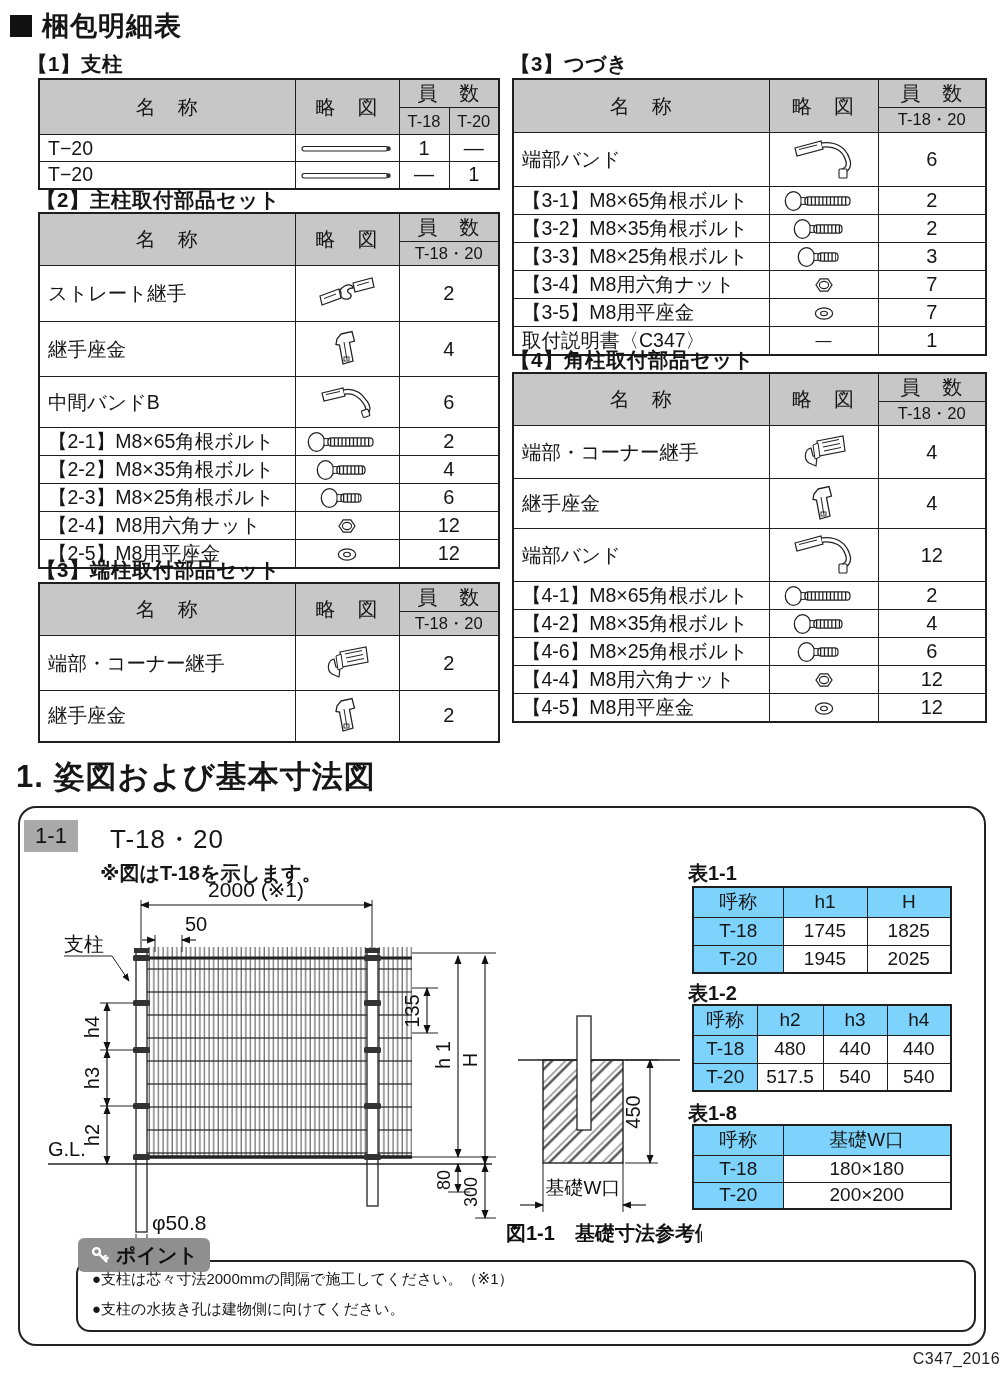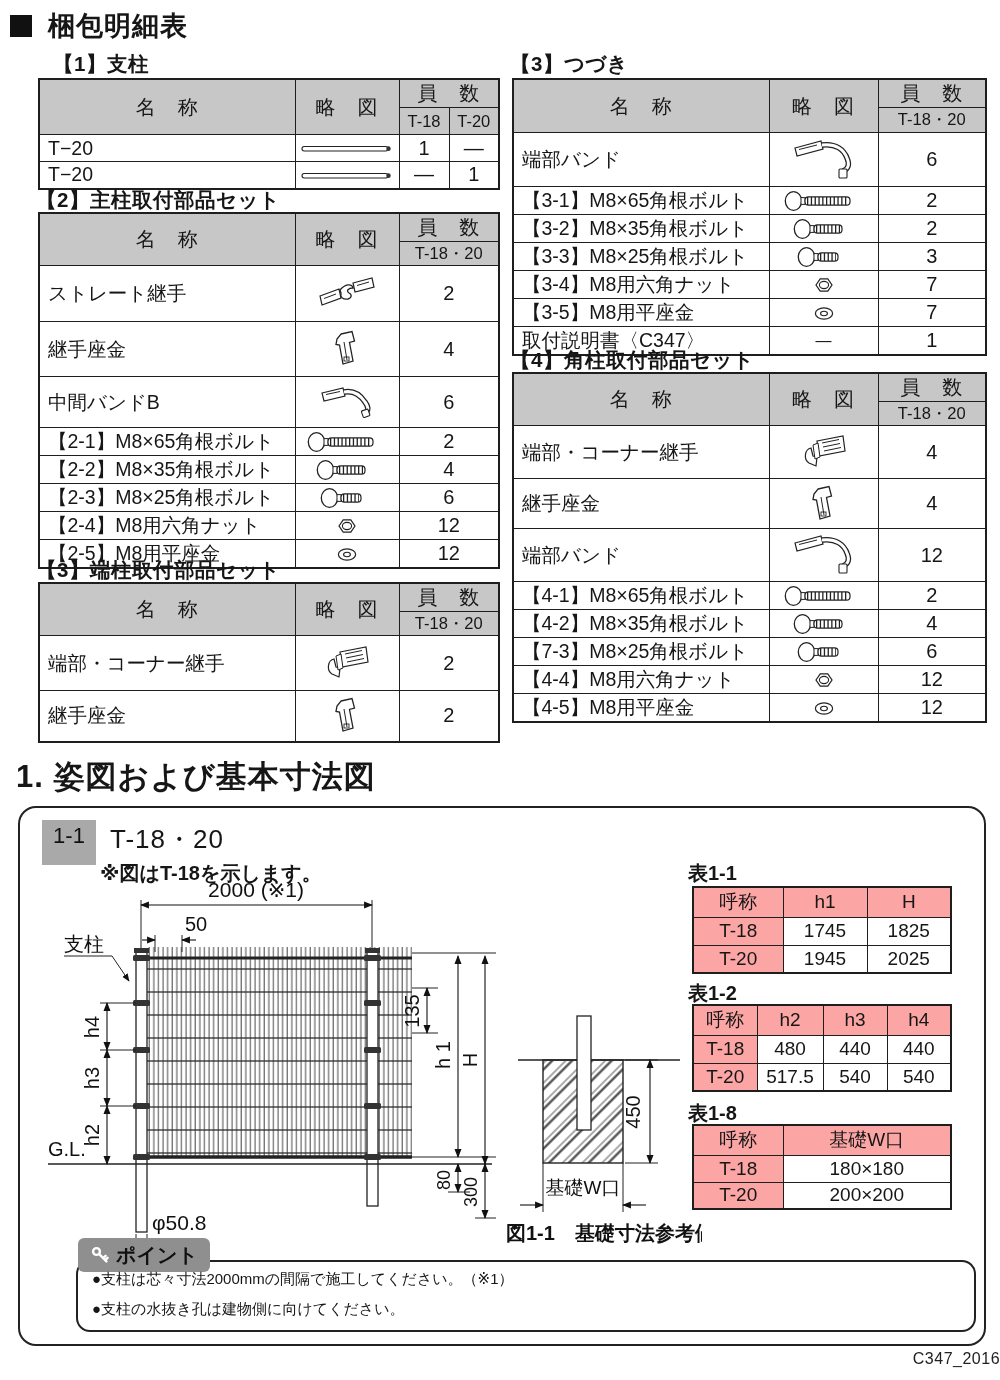--- a/index.html
+++ b/index.html
@@ -1,19 +1,19 @@
 <!DOCTYPE html>
 <html><head>
 <meta charset="utf-8">
 <style>
   *{margin:0;padding:0;box-sizing:border-box}
   html,body{width:1000px;height:1380px;background:#fff;color:#161616;
     font-family:"Liberation Sans","DejaVu Sans",sans-serif;position:relative;overflow:hidden}
   .abs{position:absolute}
-  .ptitle{font-size:27px;font-weight:bold;letter-spacing:1px;display:flex;align-items:center;gap:16px}
+  .ptitle{font-size:27px;font-weight:bold;letter-spacing:1px;display:flex;align-items:center;gap:10px}
   .sqmark{width:22px;height:22px;background:#111;display:inline-block}
   .tlabel{font-size:20.5px;font-weight:600;letter-spacing:.5px;white-space:nowrap}
   .ptable{border-collapse:collapse;table-layout:fixed;border:2.6px solid #1e1e1e;background:#fff}
   .ptable th,.ptable td{border:1.4px solid #1e1e1e;overflow:hidden}
   .ptable th{background:#c7c7c7;font-weight:400;font-size:20px;letter-spacing:1px}
   .qs{font-size:16.5px !important;letter-spacing:0 !important}
   .nm{font-size:19.5px;padding-left:8px;white-space:nowrap}
   .qt{text-align:center;font-size:20px}
   .fg{text-align:center;vertical-align:middle}
   .fg svg{vertical-align:middle}
@@ -21,37 +21,37 @@
   .h30{height:30px}.h49{height:51px}.h50{height:50px}.h51{height:51px}.h53{height:53px}
   .h54{height:54px}.h55{height:55px}.h56{height:56px}
   .sheading{font-size:31px;font-weight:bold;letter-spacing:1px}
   .bigbox{border:2.6px solid #222;border-radius:18px;background:#fff}
   .badge11{background:#a9a9a9;color:#111;font-size:22px;text-align:center;line-height:32px}
   .model{font-size:26px;letter-spacing:1px}
   .note{font-size:20px;font-weight:600}
   .stlabel{font-size:20px;font-weight:600}
   .stable{border-collapse:collapse;table-layout:fixed;border:2.4px solid #1e1e1e;background:#fff}
   .stable th,.stable td{border:1.4px solid #1e1e1e;font-size:19px;text-align:center;overflow:hidden}
-  .stable th{background:#fca5a5;font-weight:400}
+  .stable th{background:#7dd3fc;font-weight:400}
   .pointbadge{background:#8f8f8f;border-radius:6px;display:flex;align-items:center;gap:6px;
     padding:4px 12px;height:34px;font-size:20px;font-weight:600;color:#101010}
   .pointbox{border:2.2px solid #222;border-radius:14px;background:#fff}
   .bullet{font-size:15px;white-space:nowrap}
   .footer{font-size:16px;color:#222;letter-spacing:.5px}
   svg text{font-family:"Liberation Sans","DejaVu Sans",sans-serif;fill:#111}
 </style>
 </head>
 <body>
 
 <div class="abs ptitle" style="left:10px;top:8px">
   <span class="sqmark"></span>
   <span>梱包明細表</span>
 </div>
 
-<div class="abs tlabel" style="left:53px;top:50px">【1】支柱</div>
+<div class="abs tlabel" style="left:27px;top:50px">【1】支柱</div>
 <table class="abs ptable" style="left:38px;top:78px;width:462px">
   <colgroup>
       <col style="width:256px">
       <col style="width:104px">
       <col style="width:50px">
       <col style="width:50px">
     </colgroup>
   <thead>
     <tr class="h26">
       <th rowspan="2">名　称</th>
@@ -426,21 +426,21 @@
             <ellipse cx="9.5" cy="11" rx="8.2" ry="9.3" fill="#fff" stroke="#222" stroke-width="1.3"></ellipse>
             <rect x="17" y="7.6" width="4.2" height="6.8" fill="#fff" stroke="#222" stroke-width="1"></rect>
             <rect x="21" y="6.8" width="28" height="8.4" rx="3.5" fill="#fff"></rect>
             <line x1="23" y1="11" x2="47" y2="11" stroke="#222" stroke-width="8" stroke-dasharray="1.3 2.5"></line>
             <rect x="21" y="6.8" width="28" height="8.4" rx="3.5" fill="none" stroke="#222" stroke-width="1.2"></rect>
           </svg>
       </td>
       <td class="qt">4</td>
     </tr>
     <tr class="h26">
-      <td class="nm">【7-3】M8×25角根ボルト</td>
+      <td class="nm">【4-6】M8×25角根ボルト</td>
       <td class="fg">
         <svg width="54" height="22" viewBox="0 0 54 22">
             <ellipse cx="9.5" cy="11" rx="8.2" ry="9.3" fill="#fff" stroke="#222" stroke-width="1.3"></ellipse>
             <rect x="17" y="7.6" width="4.2" height="6.8" fill="#fff" stroke="#222" stroke-width="1"></rect>
             <rect x="21" y="6.8" width="20" height="8.4" rx="3.5" fill="#fff"></rect>
             <line x1="23" y1="11" x2="39" y2="11" stroke="#222" stroke-width="8" stroke-dasharray="1.3 2.5"></line>
             <rect x="21" y="6.8" width="20" height="8.4" rx="3.5" fill="none" stroke="#222" stroke-width="1.2"></rect>
           </svg>
       </td>
       <td class="qt">6</td>
@@ -465,21 +465,21 @@
       </td>
       <td class="qt">12</td>
     </tr>
   </tbody>
 </table>
 
 <div class="abs sheading" style="left:16px;top:756px">1. 姿図および基本寸法図</div>
 
 <div class="abs bigbox" style="left:18px;top:806px;width:968px;height:540px"></div>
 
-<div class="abs badge11" style="left:42px;top:820px;width:54px;height:45px">1-1</div>
+<div class="abs badge11" style="left:24px;top:820px;width:54px;height:32px">1-1</div>
 <div class="abs model" style="left:110px;top:822px">T-18・20</div>
 <div class="abs note" style="left:100px;top:860px">※図はT-18を示します。</div>
 
 <svg class="abs" style="left:30px;top:872px" width="672" height="380" viewBox="30 872 672 380">
   <defs>
     <marker id="ar" viewBox="0 0 10 10" refX="9" refY="5" markerWidth="8" markerHeight="8" orient="auto-start-reverse">
       <path d="M0,1 L10,5 L0,9 z" fill="#111"></path>
     </marker>
     <pattern id="vl" width="4.6" height="8" patternUnits="userSpaceOnUse">
       <line x1="2" y1="0" x2="2" y2="8" stroke="#2a2a2a" stroke-width="0.9"></line>

